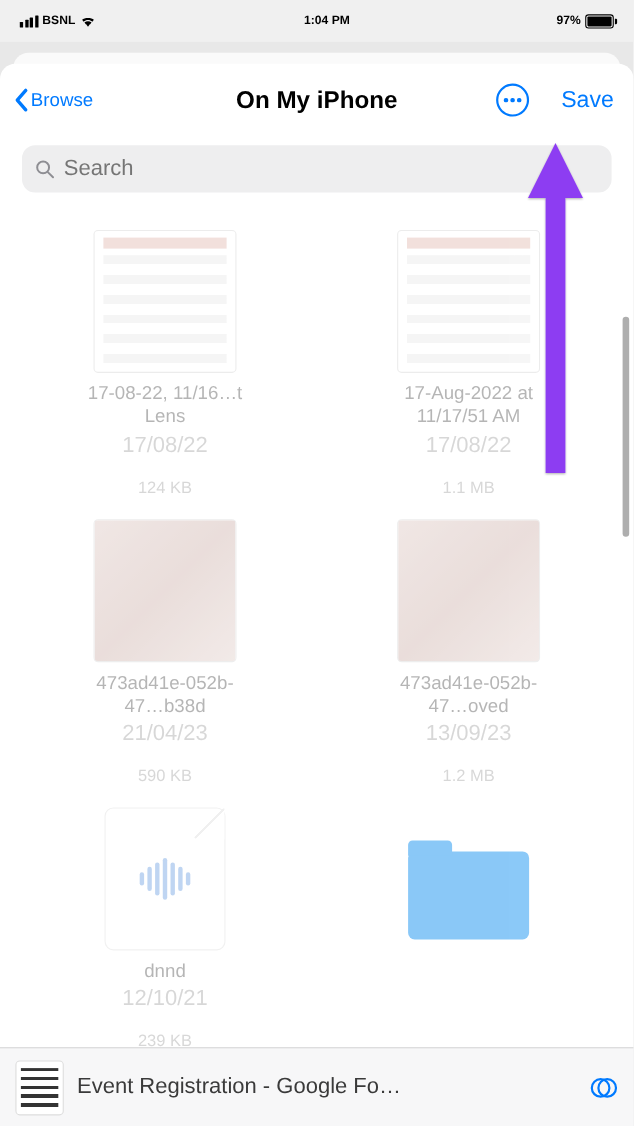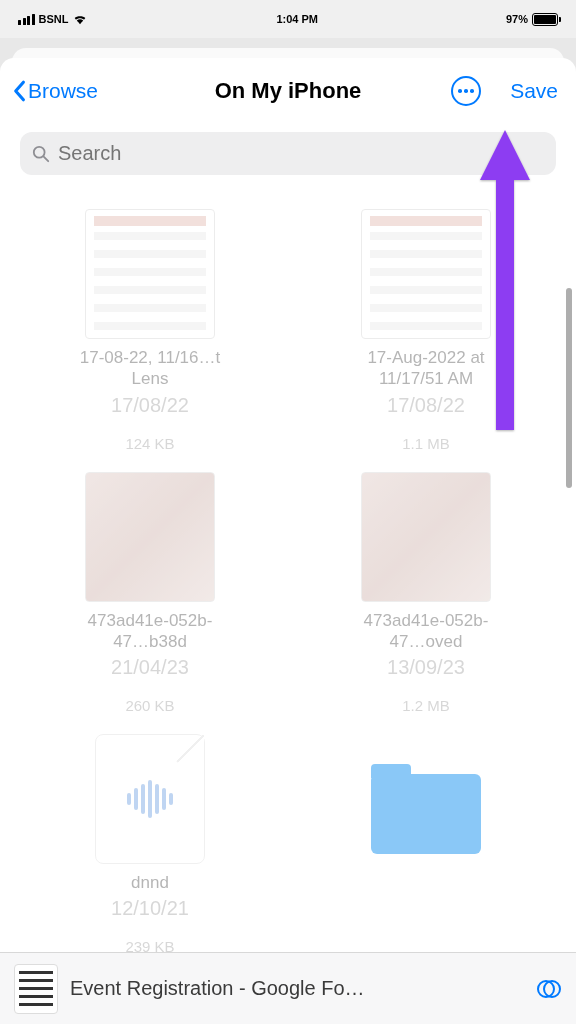--- a/index.html
+++ b/index.html
@@ -14,21 +14,21 @@
     .wifi-icon { width: 16px; height: 12px; }
     .battery { width: 26px; height: 13px; border: 1.5px solid #000; border-radius: 3px; position: relative; }
     .battery::after { content: ''; position: absolute; right: -4px; top: 3px; width: 2px; height: 5px; background: #000; border-radius: 0 1px 1px 0; }
     .battery-fill { position: absolute; left: 1px; top: 1px; bottom: 1px; width: 22px; background: #000; border-radius: 1px; }
     
     .backdrop-card { position: absolute; top: 48px; left: 12px; right: 12px; height: 30px; background: #fafafa; border-radius: 14px 14px 0 0; }
     
     .sheet { position: absolute; top: 58px; left: 0; right: 0; bottom: 72px; background: #fff; border-radius: 14px 14px 0 0; padding: 0; }
     
     .nav-bar { display: flex; align-items: center; justify-content: space-between; padding: 18px 18px 12px 12px; }
-    .nav-left { display: flex; align-items: center; gap: 2px; color: #007aff; font-size: 21px; }
+    .nav-left { display: flex; align-items: center; gap: 2px; color: #007aff; font-size: 17px; }
     .chevron-left { width: 14px; height: 22px; }
     .nav-title { font-size: 22px; font-weight: 700; color: #000; position: absolute; left: 50%; transform: translateX(-50%); }
     .nav-right { display: flex; align-items: center; gap: 29px; }
     .more-btn { width: 30px; height: 30px; border: 2.5px solid #007aff; border-radius: 50%; display: flex; align-items: center; justify-content: center; gap: 2.5px; }
     .more-dot { width: 3.5px; height: 3.5px; background: #007aff; border-radius: 50%; }
     .save-btn { color: #007aff; font-size: 21px; font-weight: 400; }
     
     .search-bar { margin: 14px 20px; background: #eeeeef; border-radius: 12px; padding: 10px 12px; display: flex; align-items: center; gap: 8px; }
     .search-icon { width: 18px; height: 18px; color: #8e8e93; }
     .search-input { border: none; background: transparent; font-size: 20px; color: #8e8e93; outline: none; flex: 1; }
@@ -135,21 +135,21 @@
       <div class="file-date">17/08/22</div>
       <div class="file-size">1.1 MB</div>
     </div>
 
     <div class="file-item">
       <div class="file-thumb">
           <div class="thumb-img thumb-photo"></div>
         </div>
       <div class="file-name">473ad41e-052b-47…b38d</div>
       <div class="file-date">21/04/23</div>
-      <div class="file-size">260 KB</div>
+      <div class="file-size">590 KB</div>
     </div>
 
     <div class="file-item">
       <div class="file-thumb">
           <div class="thumb-img thumb-photo"></div>
         </div>
       <div class="file-name">473ad41e-052b-47…oved</div>
       <div class="file-date">13/09/23</div>
       <div class="file-size">1.2 MB</div>
     </div>

